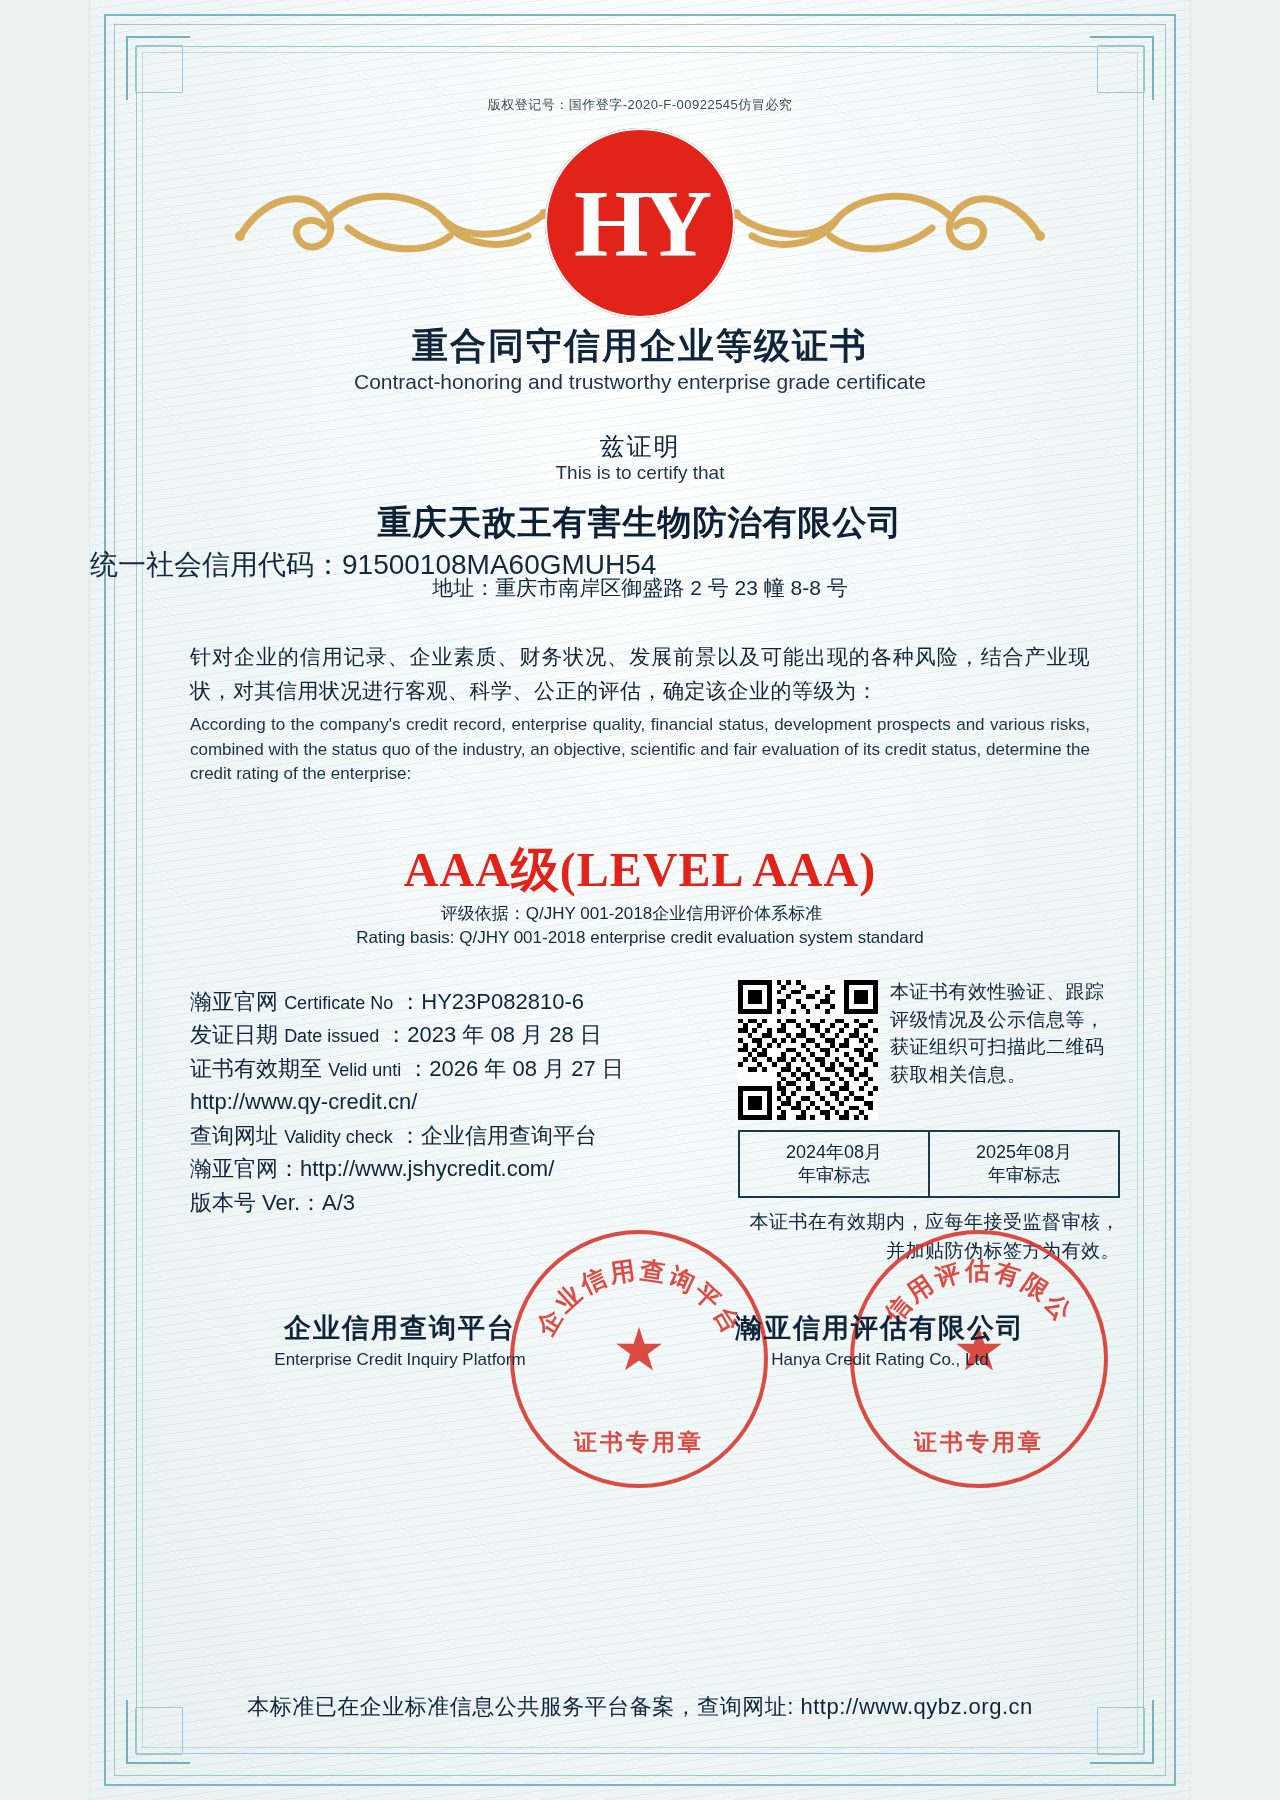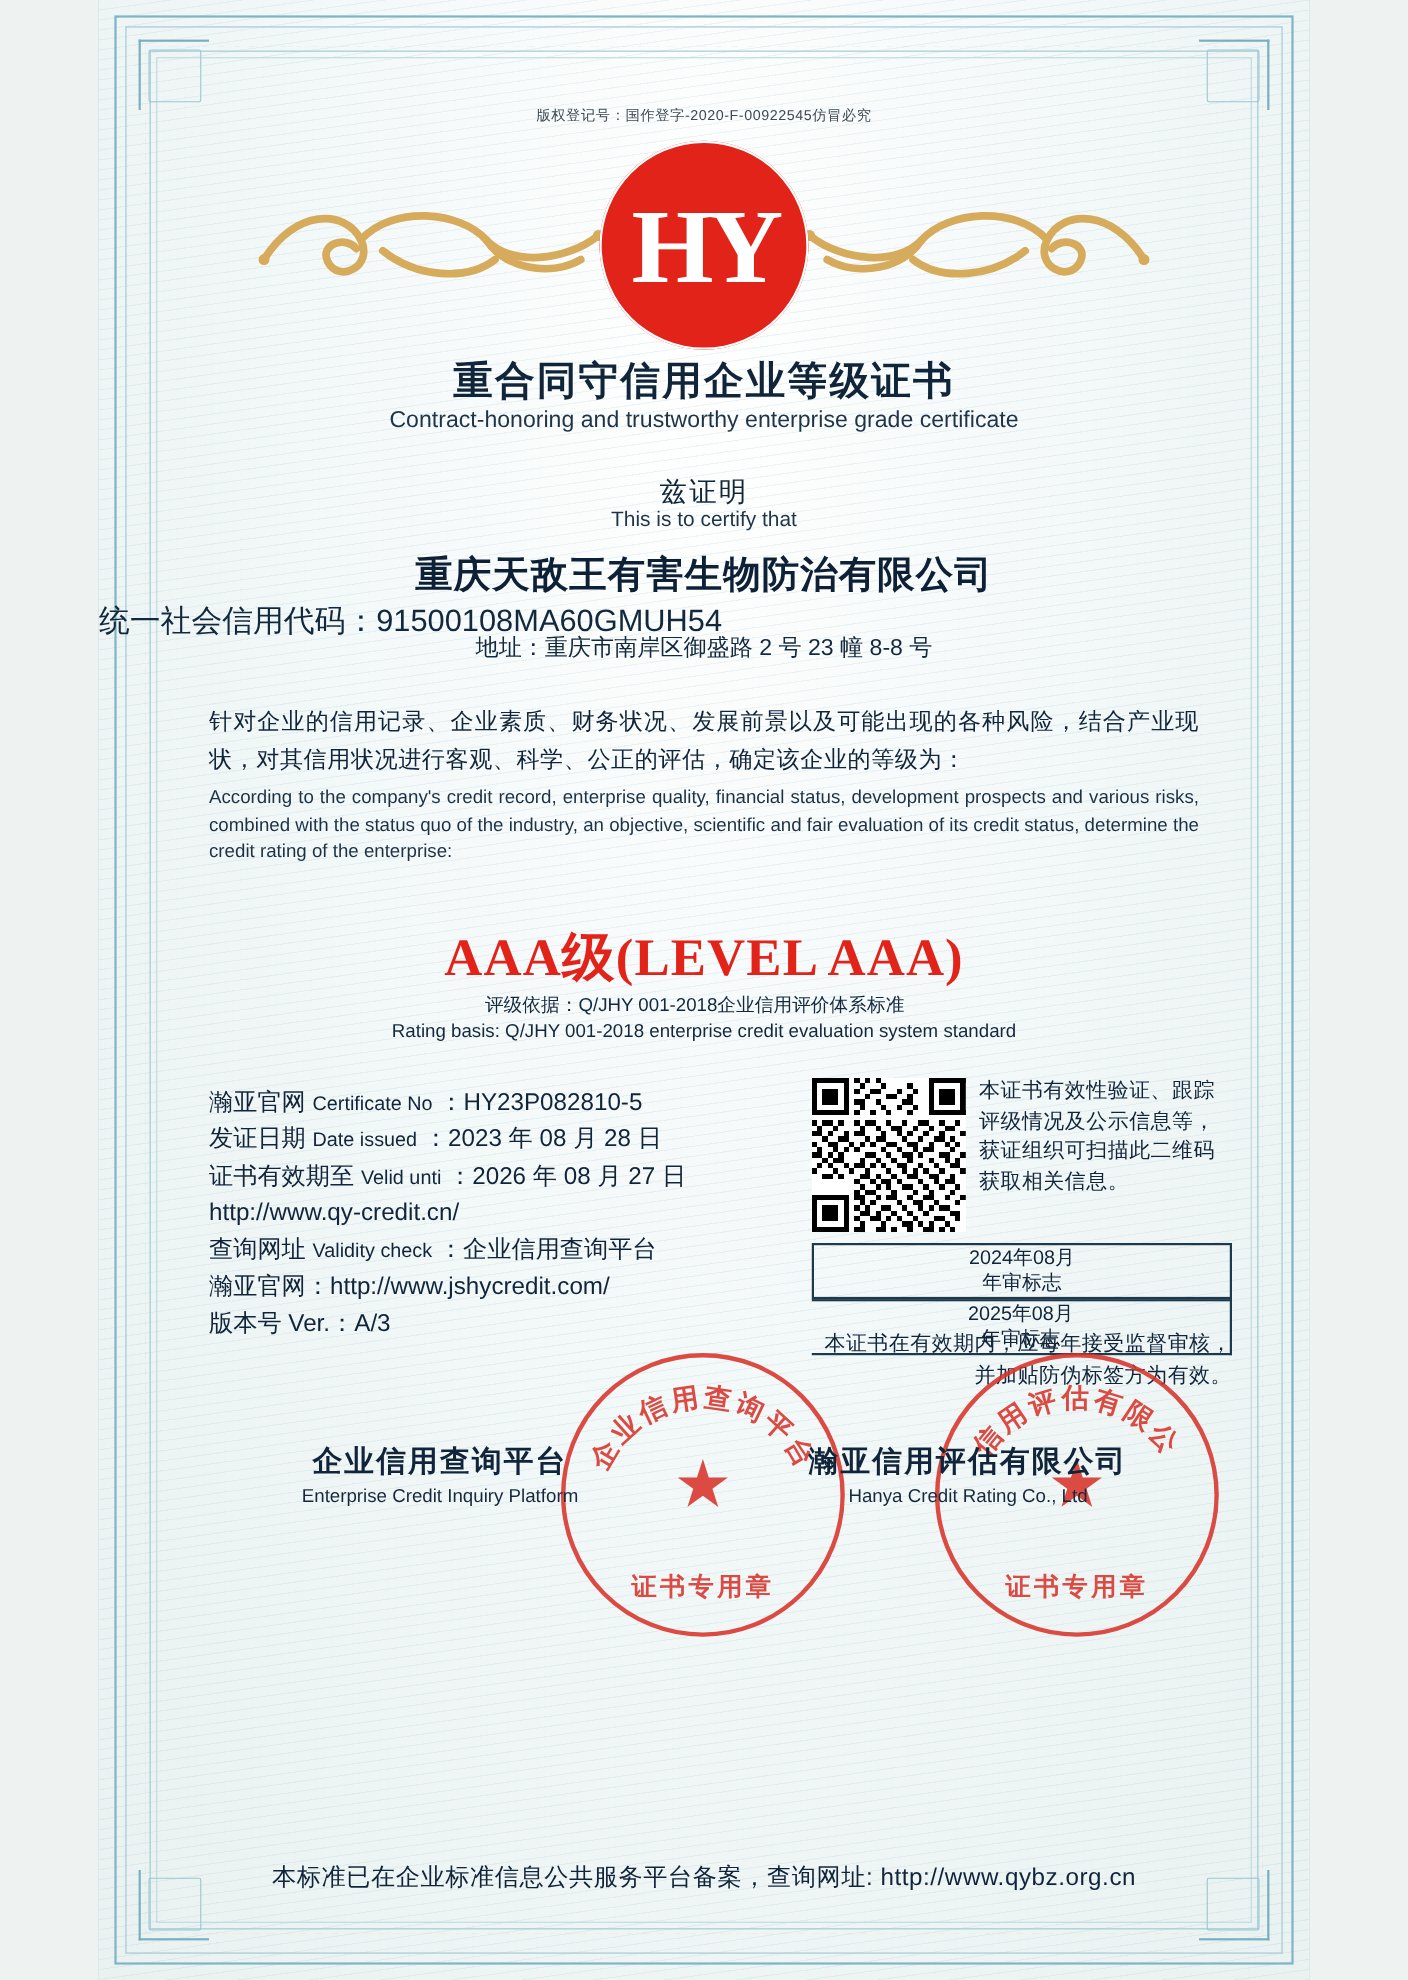--- a/index.html
+++ b/index.html
@@ -160,21 +160,21 @@
     position:absolute;top:980px;left:648px;width:140px;height:140px;
     background:#fff;
   }
   .qr svg{display:block;}
   .notice{
     position:absolute;top:978px;left:800px;width:230px;
     font-size:19px;color:#10243a;line-height:1.45;letter-spacing:.5px;
   }
   .stamp-boxes{
     position:absolute;top:1130px;left:648px;width:382px;height:68px;
-    display:flex;gap:0;flex-direction:column;
+    display:flex;gap:0;
   }
   .stamp-box{
     flex:1;border:2px solid #1d3a4d;display:flex;flex-direction:column;
     align-items:center;justify-content:center;font-size:18px;color:#10243a;line-height:1.3;
   }
   .stamp-box + .stamp-box{border-left:none;}
   .annual-note{
     position:absolute;top:1208px;left:648px;width:382px;
     font-size:19px;color:#10243a;line-height:1.5;text-align:right;letter-spacing:.5px;
   }
@@ -282,21 +282,21 @@
     </div>
 
     <div class="level">AAA级(LEVEL AAA)</div>
     <div class="basis-cn">评级依据：Q/JHY 001-2018企业信用评价体系标准</div>
     <div class="basis-en">Rating basis: Q/JHY 001-2018 enterprise credit evaluation system standard</div>
 
     <div class="details">
       <div class="row">
         <span>瀚亚官网</span>
         <span class="lbl-en">Certificate No</span>
-        <span>：HY23P082810-5</span>
+        <span>：HY23P082810-6</span>
       </div>
       <div class="row">
         <span>发证日期</span>
         <span class="lbl-en">Date issued</span>
         <span>：2023 年 08 月 28 日</span>
       </div>
       <div class="row">
         <span>证书有效期至</span>
         <span class="lbl-en">Velid unti</span>
         <span>：2026 年 08 月 27 日</span>

